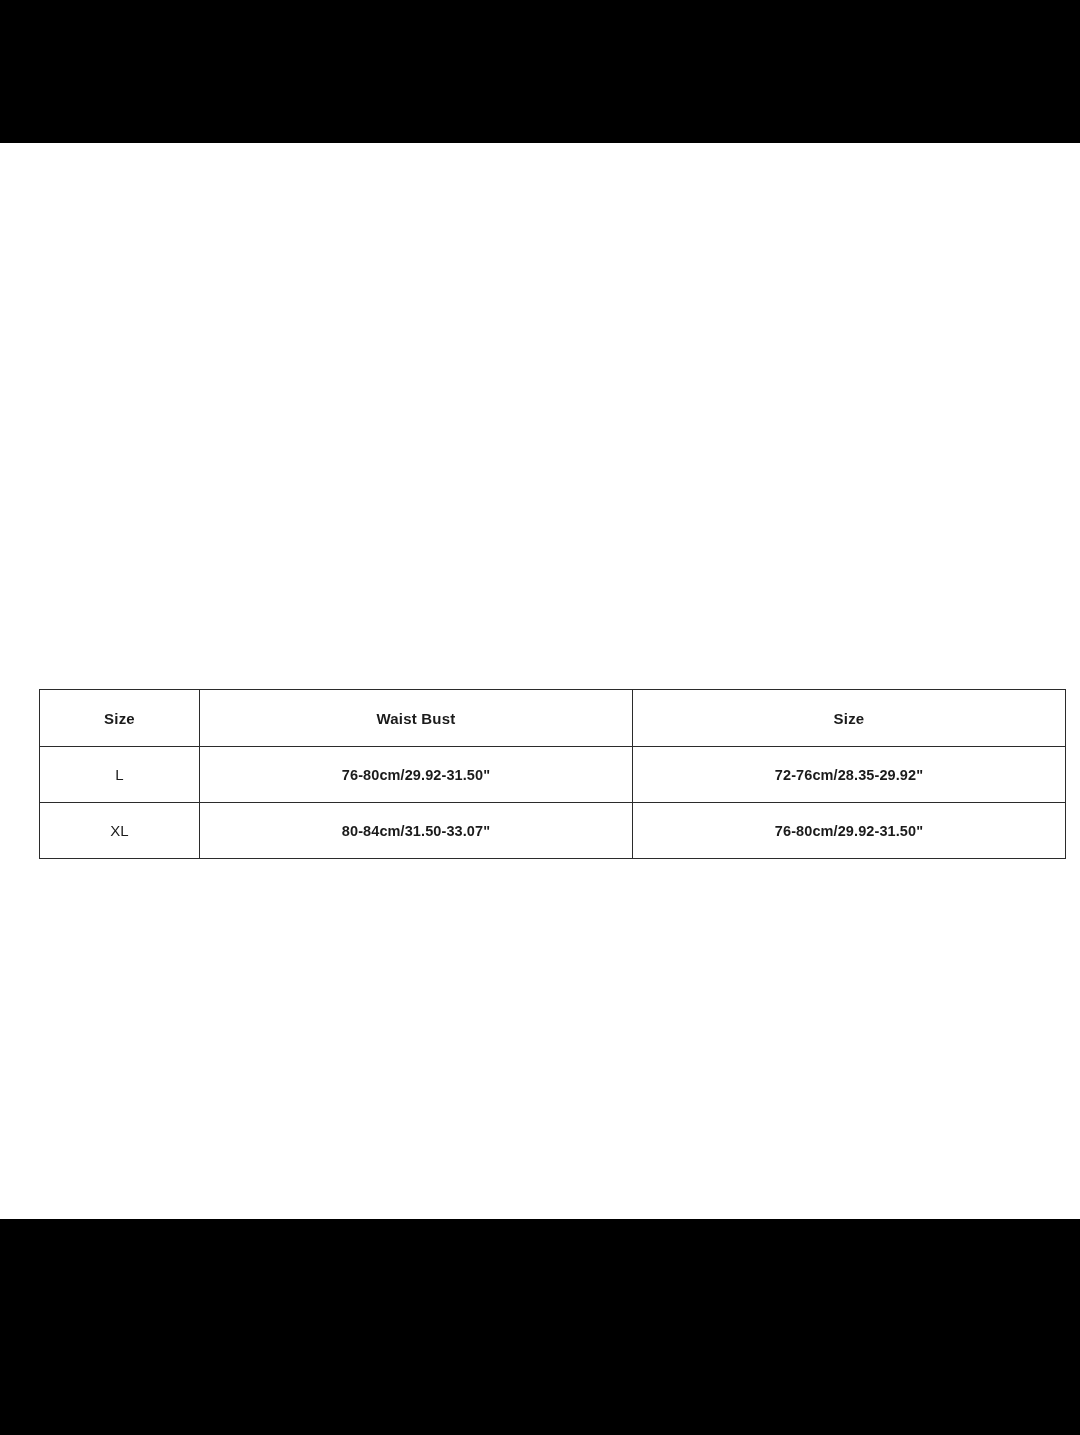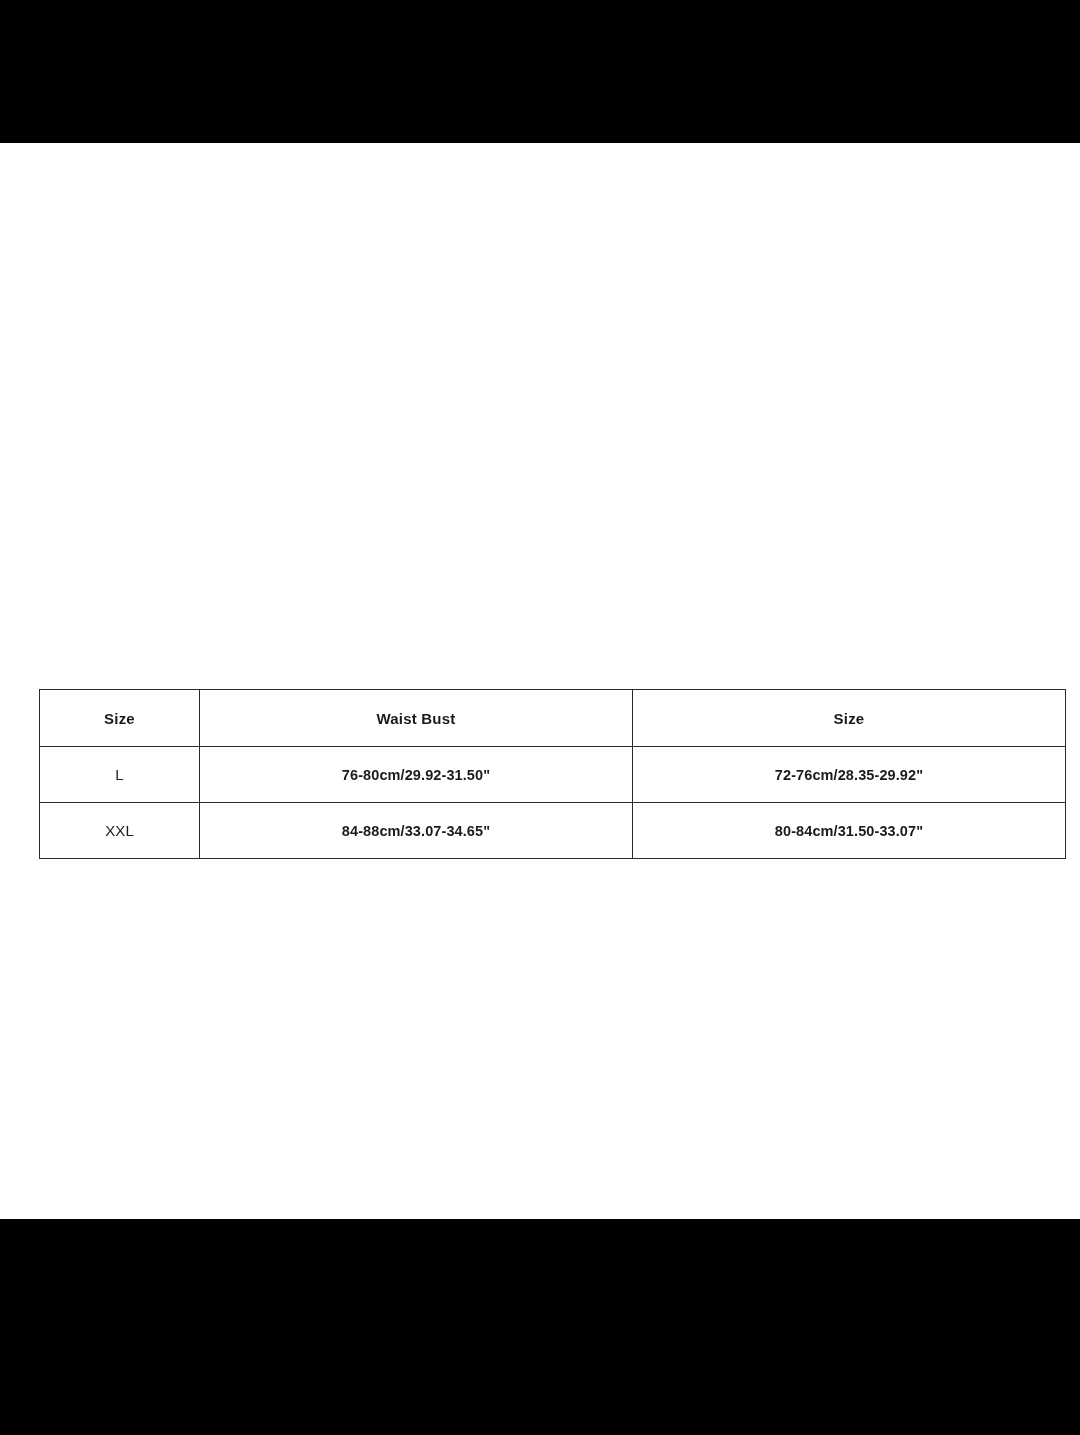--- a/index.html
+++ b/index.html
@@ -88,21 +88,21 @@
             <th>Size</th>
           </tr>
         </thead>
         <tbody>
           <tr>
             <td class="size-cell">L</td>
             <td>76-80cm/29.92-31.50"</td>
             <td>72-76cm/28.35-29.92"</td>
           </tr>
           <tr>
-            <td class="size-cell">XXL</td>
-            <td>84-88cm/33.07-34.65"</td>
+            <td class="size-cell">XL</td>
             <td>80-84cm/31.50-33.07"</td>
+            <td>76-80cm/29.92-31.50"</td>
           </tr>
         </tbody>
       </table>
     </div>
   </div>
 </div>
 
 </body></html>

